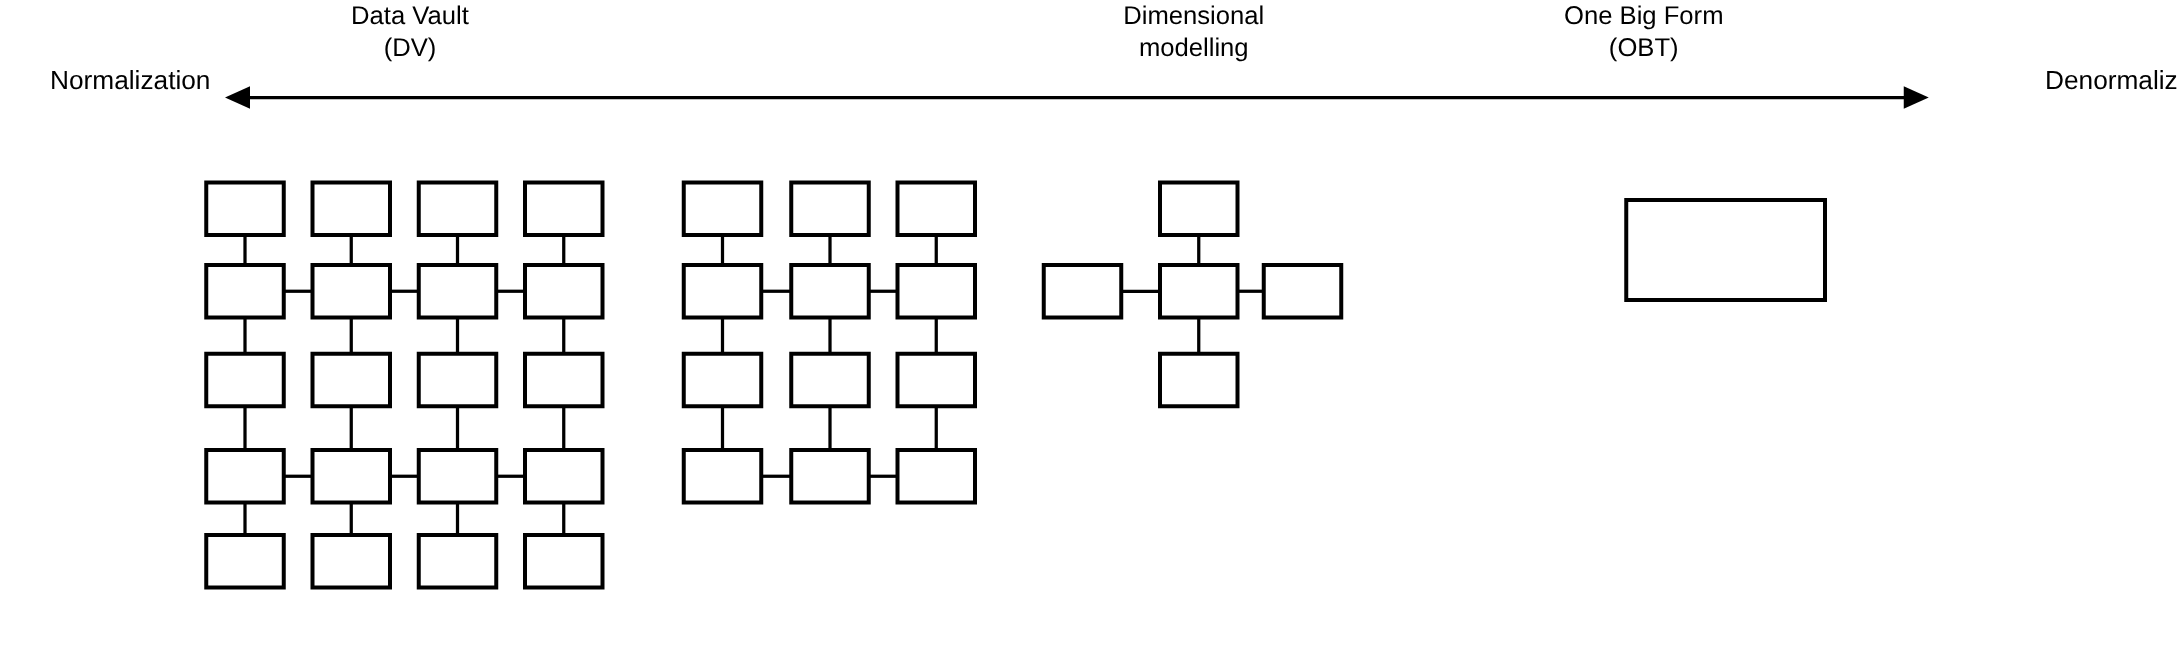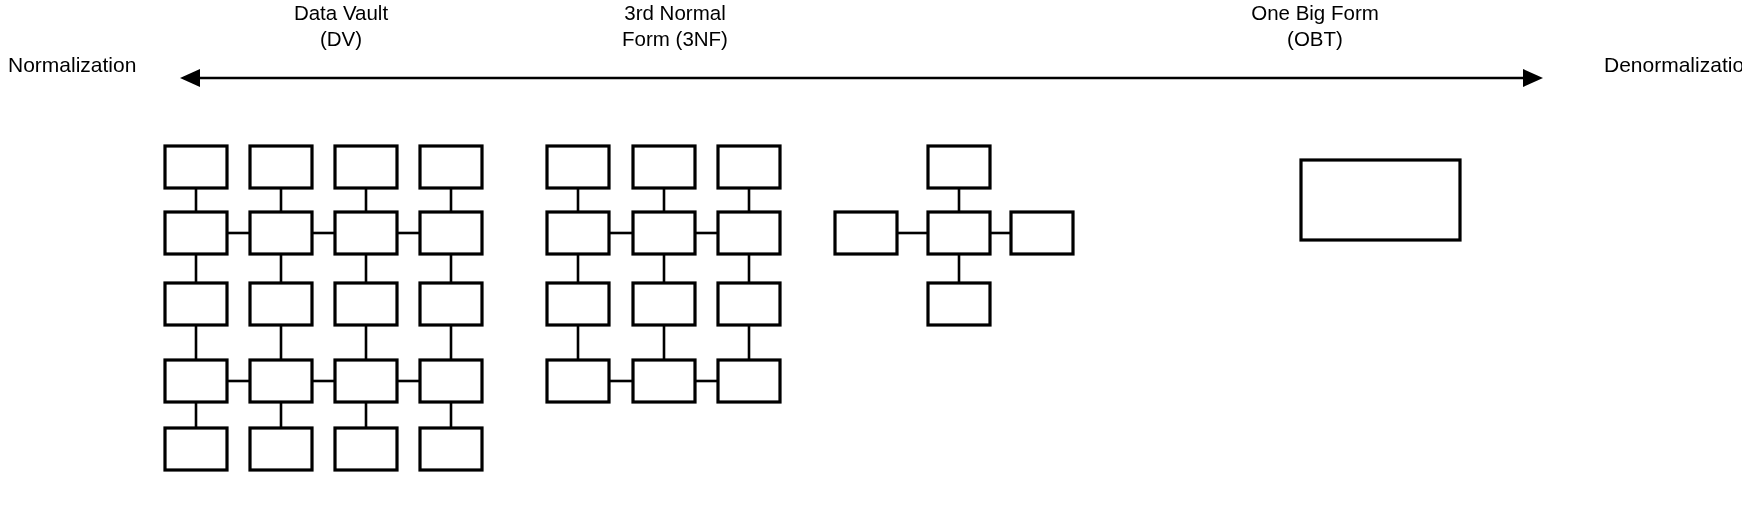--- a/index.html
+++ b/index.html
@@ -14,33 +14,34 @@
   }
   #stage{position:absolute;left:0;top:0;width:1742px;height:524px;}
   svg#canvas{position:absolute;left:0;top:0;width:1742px;height:524px;display:block;}
 
   .axis-label{
     position:absolute;
     font-size:21px;
     line-height:25px;
     white-space:nowrap;
     color:#000;
+    margin-left:32px;
   }
   #label-normalization{left:8px;top:52px;}
   #label-denormalization{left:1604px;top:52px;}
 
   .col-title{
     position:absolute;
     font-size:20.5px;
     line-height:26px;
     text-align:center;
     white-space:pre-line;
     color:#000;
   }
-  #title-dv{left:176px;top:0px;width:330px;}
+  #title-dv{left:163px;top:0px;width:330px;}
   #title-3nf{left:530px;top:0px;width:290px;}
   #title-dim{left:830px;top:0px;width:250px;}
   #title-obt{left:1150px;top:0px;width:330px;}
 </style>
 </head>
 <body>
 
 <div id="stage">
 
   <svg id="canvas" viewBox="0 0 1742 524" xmlns="http://www.w3.org/2000/svg">
@@ -126,20 +127,20 @@
       <rect x="1301" y="160" width="159" height="80" fill="#ffffff" stroke="#000000" stroke-width="3.2"></rect>
     </svg>
 
   <div class="axis-label" id="label-normalization">Normalization</div>
 
   <div class="axis-label" id="label-denormalization">Denormalization</div>
 
   <div class="col-title" id="title-dv">Data Vault
 (DV)</div>
 
-  <div class="col-title" id="title-3nf">3rd Normal
-Form (3NF)</div>
 
+  <div class="col-title" id="title-dim">Dimensional
+modelling</div>
 
   <div class="col-title" id="title-obt">One Big Form
 (OBT)</div>
 
 </div>
 
 </body></html>

